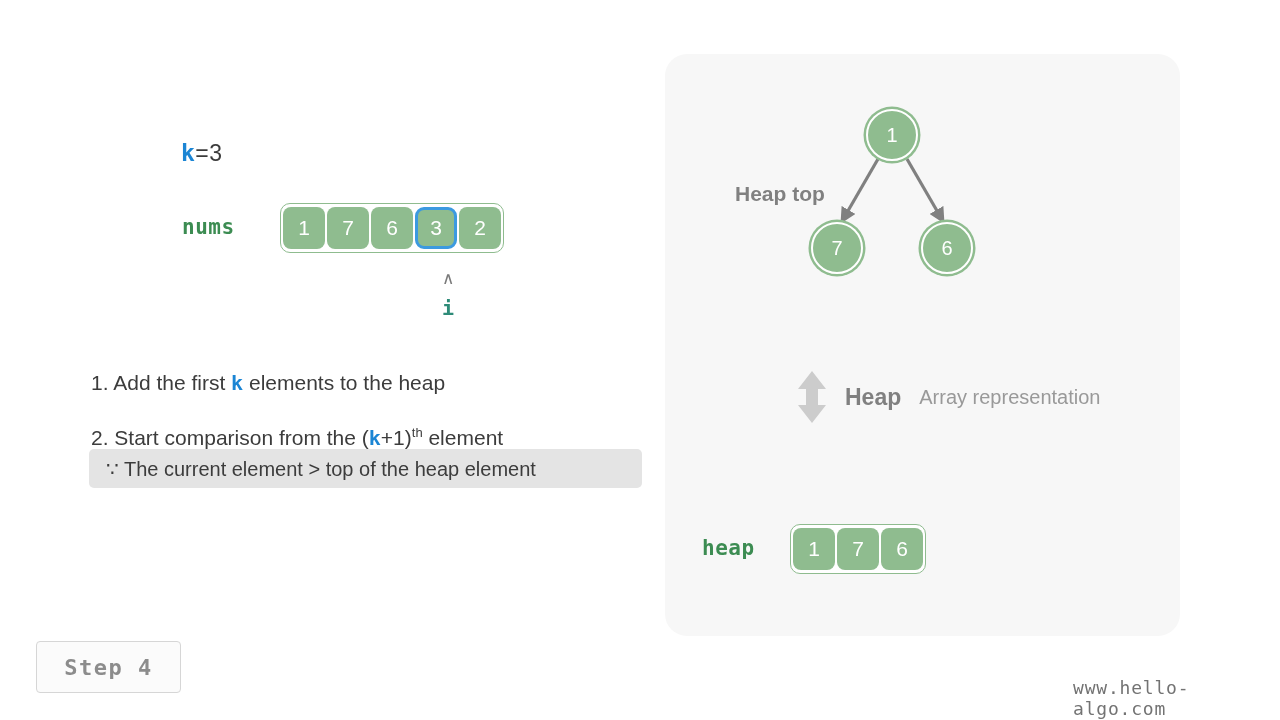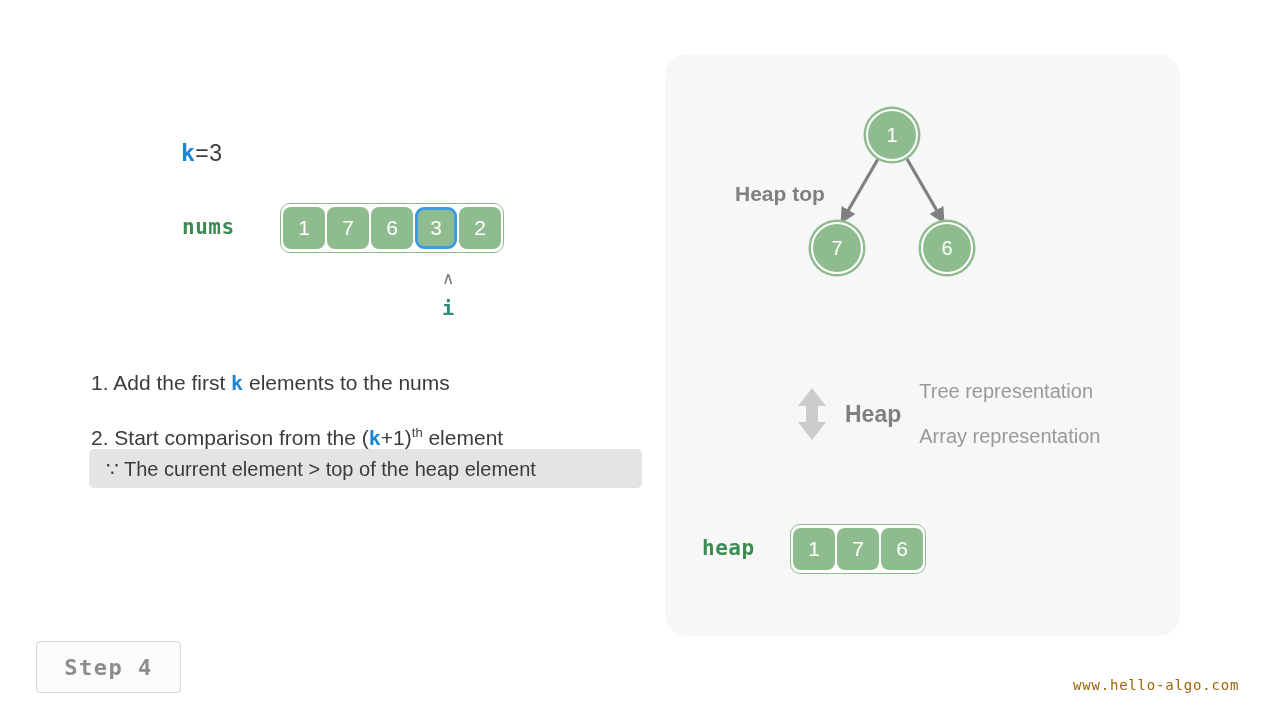--- a/index.html
+++ b/index.html
@@ -280,22 +280,22 @@
     align-items: center;
     padding: 1px;
     box-sizing: border-box;
   }
 
   
   #watermark {
     position: absolute;
     left: 1073px;
     top: 677px;
-    font-size: 14px;
-    color: #a16207;
+    font-size: 18px;
+    color: #737373;
     letter-spacing: 0.8px;
     font-family: "DejaVu Sans Mono", "Liberation Mono", monospace;
   }
 </style>
 </head>
 <body>
 
 <div id="left-pane">
 
   <div id="k-line">
@@ -309,21 +309,21 @@
     <div class="cell">7</div>
     <div class="cell">6</div>
     <div class="cell highlight">3</div>
     <div class="cell">2</div>
   </div>
 
   <div id="i-caret">∧</div>
   <div id="i-label">i</div>
 
   <div class="step-line" id="step-1">
-    <span>1. Add the first </span><span class="blue-var">k</span><span> elements to the nums</span>
+    <span>1. Add the first </span><span class="blue-var">k</span><span> elements to the heap</span>
   </div>
 
   <div class="step-line" id="step-2">
     <span>2. Start comparison from the (</span><span class="blue-var">k</span><span>+1)</span><span class="sup">th</span><span> element</span>
   </div>
 
   <div id="reason-box">
     <span>∵ The current element &gt; top of the heap element</span>
   </div>
 
@@ -347,21 +347,20 @@
   <div class="tree-node" id="node-root">1</div>
   <div class="tree-node" id="node-left">7</div>
   <div class="tree-node" id="node-right">6</div>
 
   <div id="legend">
     <svg id="dbl-arrow-icon" viewBox="0 0 34 56">
       <polygon points="17,2 31,20 23,20 23,36 31,36 17,54 3,36 11,36 11,20 3,20" fill="#cccccc"></polygon>
     </svg>
     <div id="legend-heap-word">Heap</div>
     <div id="legend-reps">
-      <div class="legend-rep">Tree representation</div>
       <div class="legend-rep">Array representation</div>
     </div>
   </div>
 
   <div id="heap-label">heap</div>
   <div id="heap-array">
     <div class="cell">1</div>
     <div class="cell">7</div>
     <div class="cell">6</div>
   </div>

